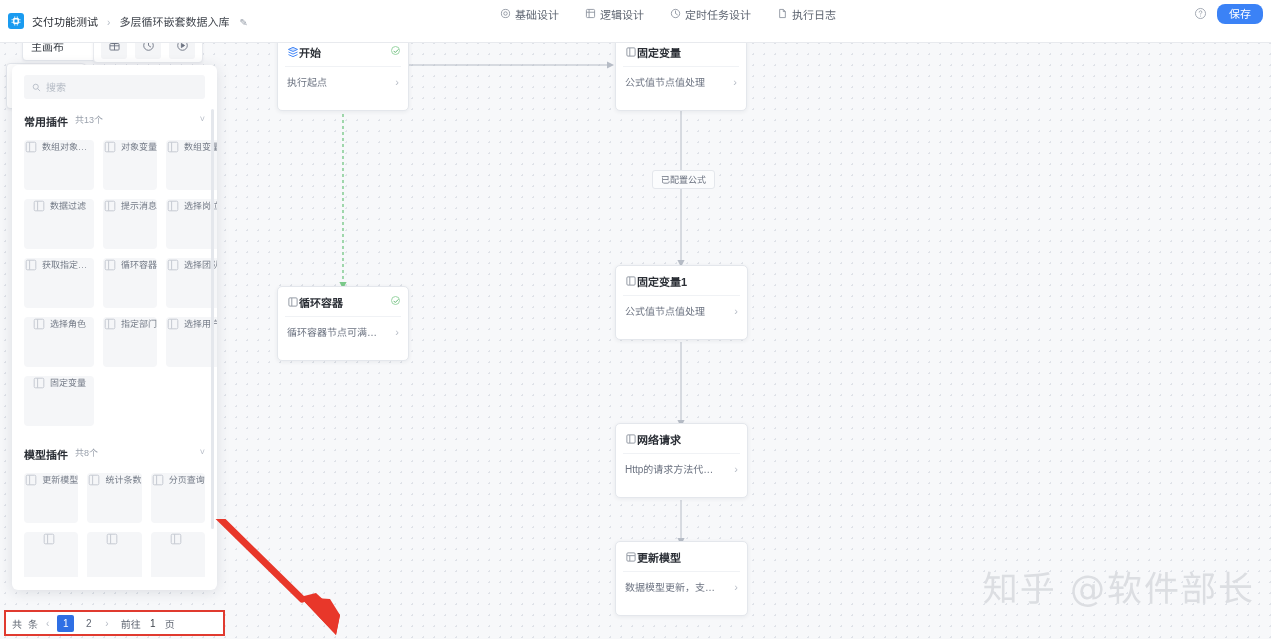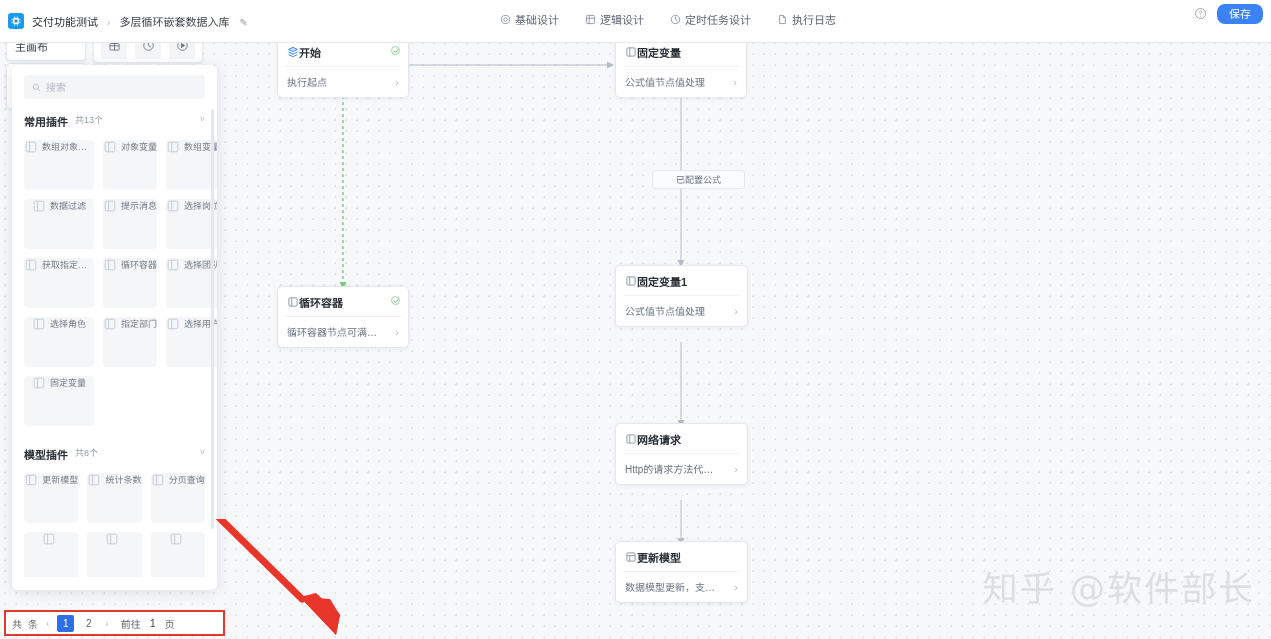--- a/index.html
+++ b/index.html
@@ -24,21 +24,21 @@
   .brand-logo svg { display: block; }
   .crumb {
     font-size: 11px; color: #2b2f36; margin-left: 8px; white-space: nowrap;
   }
   .crumb-sep { font-size: 10px; color: #b6bcc6; margin: 0 6px; }
   .crumb-sub { font-size: 11px; color: #40454d; }
   .crumb-edit { margin-left: 7px; color: #9aa1ac; font-size: 10px; }
 
   .topnav {
     position: absolute; left: 500px; top: 0; height: 27px;
-    display: flex; align-items: flex-end; gap: 26px;
+    display: flex; align-items: center; gap: 26px;
   }
   .topnav-item {
     display: flex; align-items: center; gap: 4px;
     font-size: 11px; color: #5f6672; white-space: nowrap; cursor: pointer;
   }
   .topnav-item .ico { color: #8a919c; display: flex; }
 
   .top-right {
     position: absolute; right: 8px; top: 0; height: 27px;
     display: flex; align-items: center; gap: 10px;
@@ -79,41 +79,41 @@
   .node-head .nico { display: flex; color: #8a919c; flex: none; }
   .node-head .nico.blue { color: #3b82f6; }
   .node-title { font-size: 11px; font-weight: bold; color: #2b2f36; white-space: nowrap; }
   .node-check {
     position: absolute; right: 8px; top: 9px; width: 9px; height: 9px;
     border-radius: 50%; border: 1px solid #9ad6a5;
     display: flex; align-items: center; justify-content: center;
   }
   .node-check svg { display: block; }
   .node-body {
-    border-top: 1px solid #f0f2f5; margin: 0 7px; padding: 7px 2px 8px 2px;
+    border-top: 1px solid #f0f2f5; margin: 0 7px; padding: 7px 2px 21px 2px;
     display: flex; align-items: center; justify-content: space-between; gap: 16px;
   }
   .node-desc {
     font-size: 10px; color: #6b7280; white-space: nowrap;
     overflow: hidden; text-overflow: ellipsis; max-width: 100px;
   }
   .chev { color: #b6bcc6; font-size: 11px; line-height: 10px; flex: none; }
 
   
   .edge { position: absolute; z-index: 5; }
   .edge-label {
     position: absolute; background: #fbfcfd; border: 1px solid #e4e7ec;
     border-radius: 3px; font-size: 9px; color: #6b7280;
-    padding: 2px 23px; z-index: 8; white-space: nowrap;
+    padding: 2px 8px; z-index: 8; white-space: nowrap;
   }
 
   
   .left-stack { position: absolute; top: 27px; left: 0; z-index: 30; }
   .canvas-name-box {
-    position: absolute; left: 6px; top: 4px; width: 80px; height: 30px;
+    position: absolute; left: 22px; top: 4px; width: 80px; height: 30px;
     background: #fff; border: 1px solid #e4e7ec; border-radius: 4px;
     display: flex; align-items: center; padding-left: 8px;
     font-size: 11px; color: #3b4048; box-shadow: 0 1px 3px rgba(30,40,60,.06);
   }
   .canvas-name-box2 {
     position: absolute; left: 6px; top: 36px; width: 80px; height: 46px;
     background: #fff; border: 1px solid #e4e7ec; border-radius: 4px;
     box-shadow: 0 1px 3px rgba(30,40,60,.06);
     font-size: 10px; color: #8a919c; padding: 4px 0 0 8px;
   }

